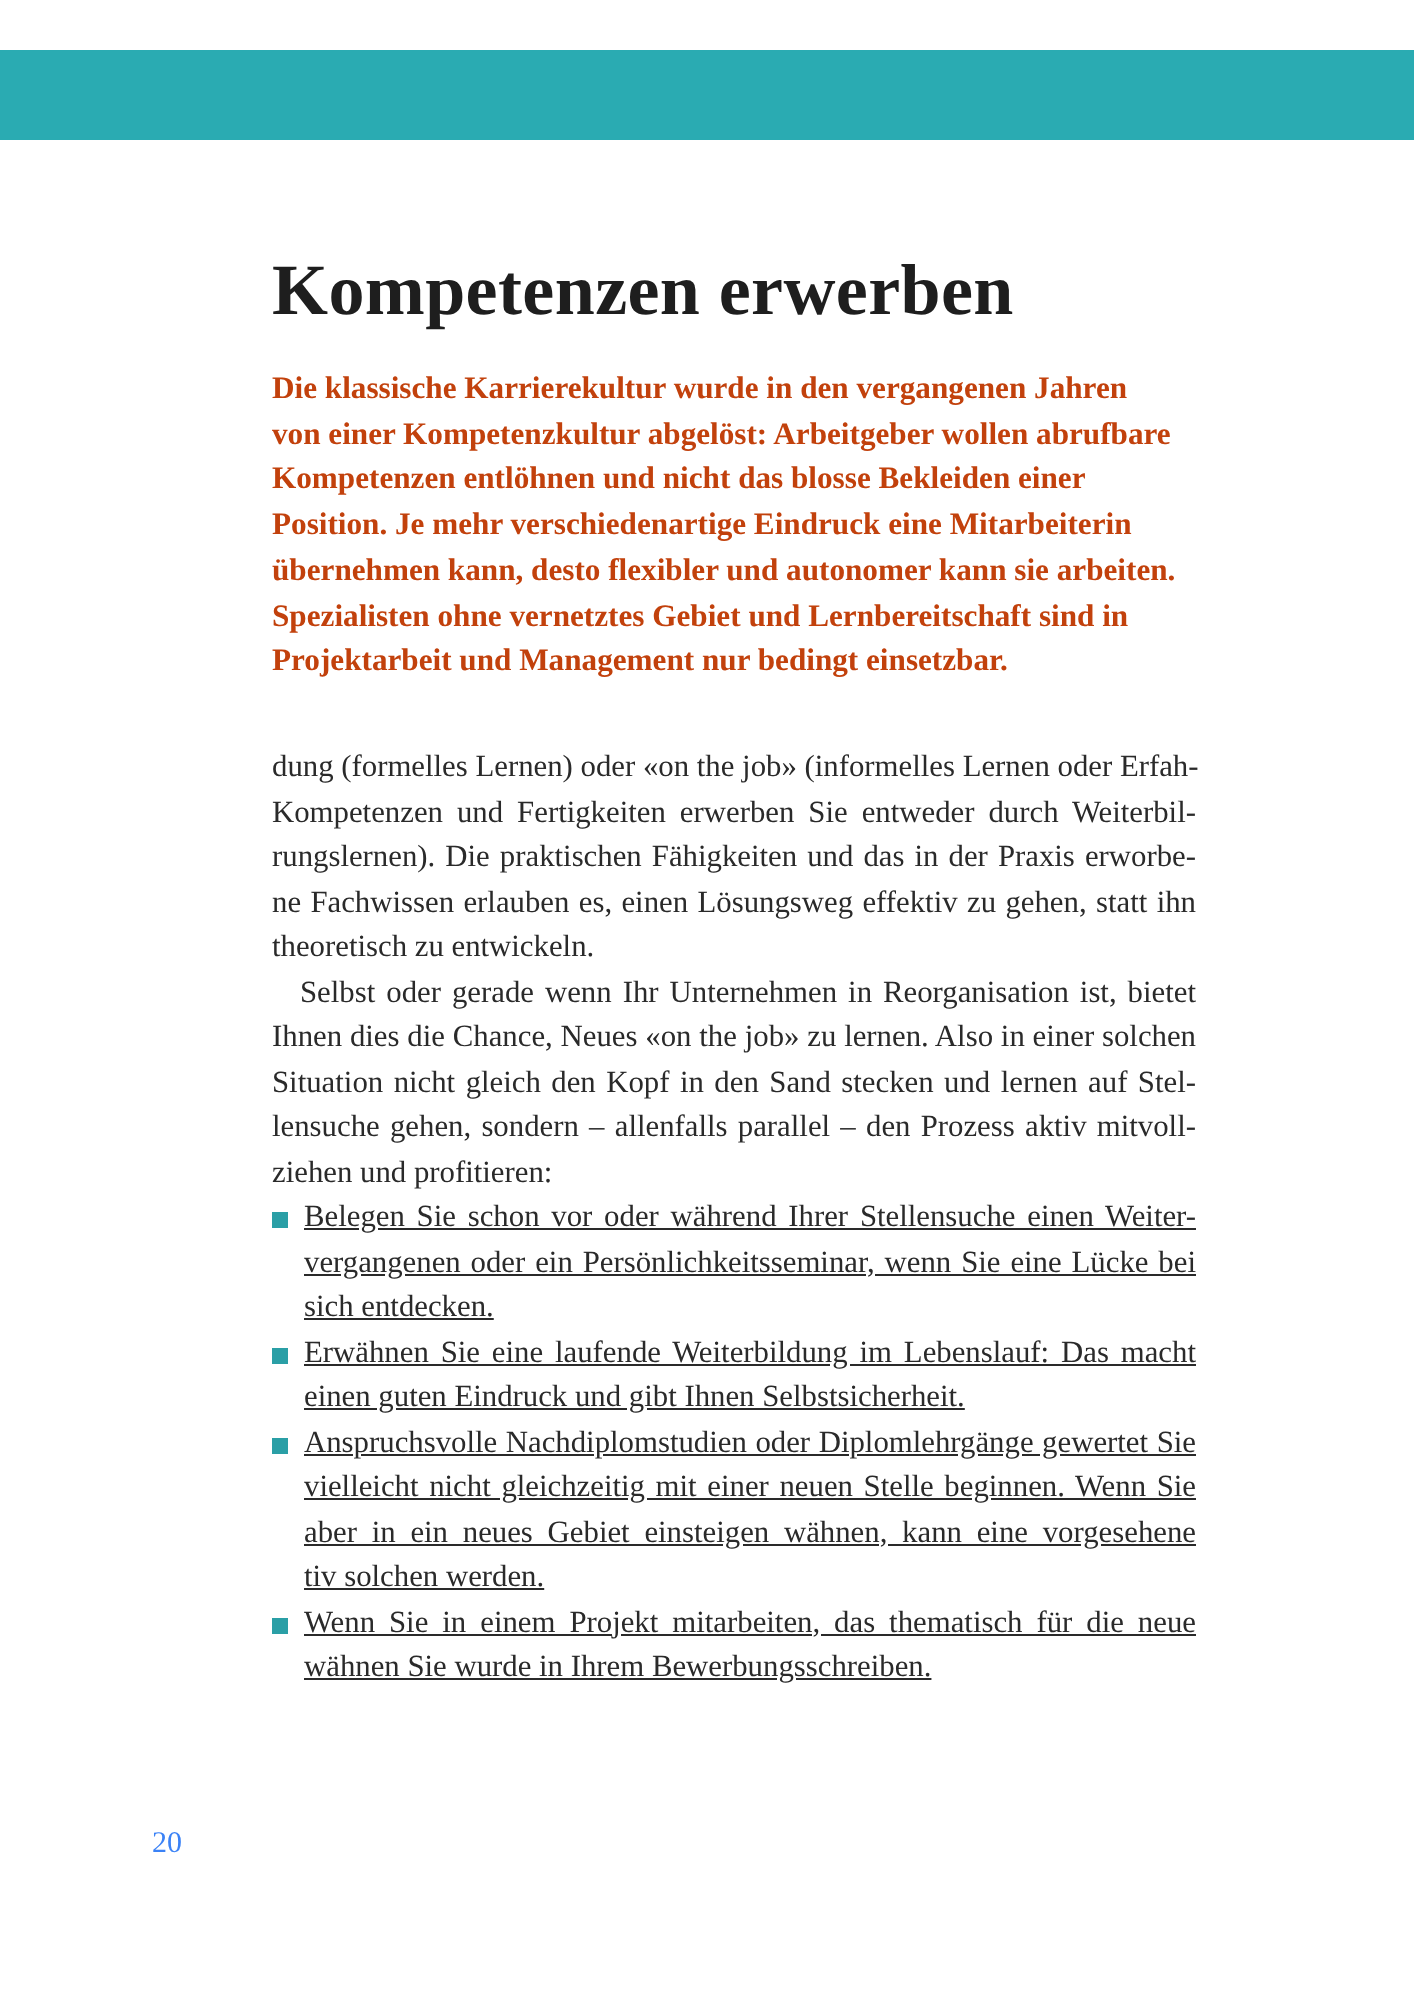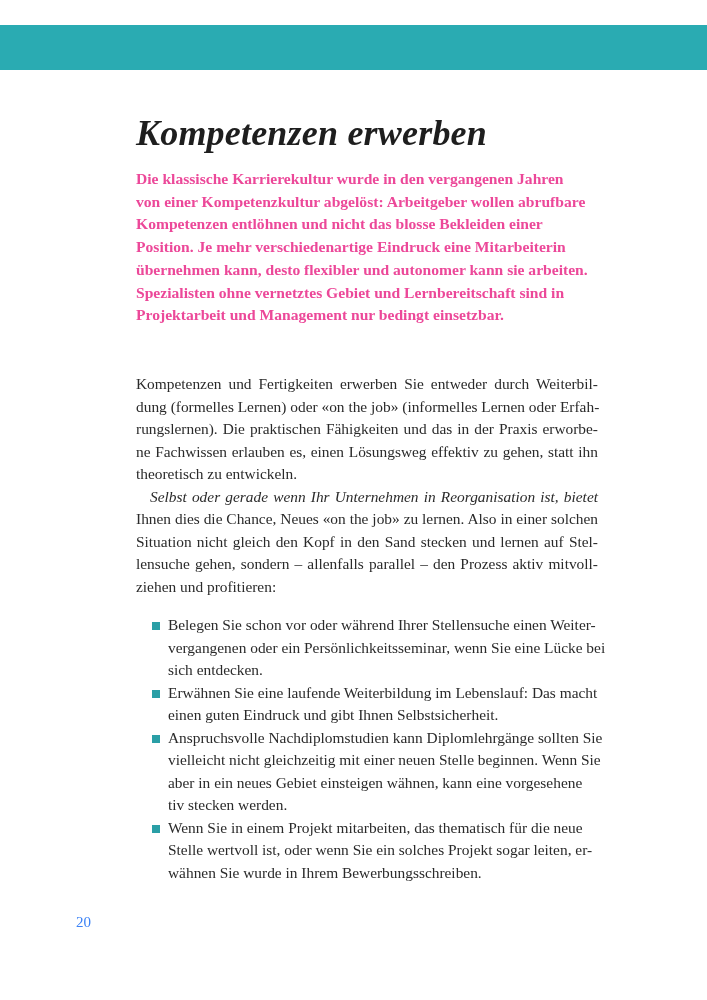--- a/index.html
+++ b/index.html
@@ -1,29 +1,29 @@
 <!DOCTYPE html>
 <html><head>
 <meta charset="utf-8">
 <style>
   html, body { margin:0; padding:0; }
   body { width:707px; height:1000px; background:#ffffff; position:relative; overflow:hidden;
          font-family:"DejaVu Serif", serif; color:#2a2a2a; }
   .top-band { position:absolute; left:0; top:25px; width:707px; height:45px; background:#2aabb2; }
-  .title { position:absolute; left:136px; top:112px; font-family:"Liberation Serif", serif; font-weight:bold;
-           font-size:36px; color:#1e1e1e; margin:0; letter-spacing:0.2px;font-style:italic; }
-  .lead { position:absolute; left:136px; top:168px; width:460px; font-family:"Liberation Serif", serif;
-          font-weight:bold; font-size:15.6px; line-height:22.7px; color:#ec4899; }
+  .title { position:absolute; left:136px; top:124px; font-family:"Liberation Serif", serif; font-weight:bold;
+           font-size:36px; color:#1e1e1e; margin:0; letter-spacing:0.2px; }
+  .lead { position:absolute; left:136px; top:184px; width:460px; font-family:"Liberation Serif", serif;
+          font-weight:bold; font-size:15.6px; line-height:22.7px; color:#c2410c; }
   .lead div { white-space:nowrap; }
   .body { position:absolute; left:136px; top:373px; width:462px; font-family:"Liberation Serif", serif;
           font-size:15.4px; line-height:22.5px; color:#2a2a2a; }
   .body .line { white-space:nowrap; text-align:justify; text-align-last:justify; display:block; }
   .body .line.last { text-align-last:left; }
-  .body .indent { padding-left:14px;font-style:italic; }
-  .bullets { list-style:none; margin:16px; padding:0; }
+  .body .indent { padding-left:14px; }
+  .bullets { list-style:none; margin:0; padding:0;text-decoration:underline; }
   .bullets li { position:relative; padding-left:16px; }
   .bullet-icon { position:absolute; left:0; top:8px; width:8px; height:8px; background:#2a9fa6; }
   .page-number { position:absolute; left:76px; top:914px; font-family:"Liberation Serif", serif; font-size:15px; color:#3b82f6; }
 </style>
 </head>
 <body>
 
 <div class="top-band"></div>
 
 <h1 class="title">Kompetenzen erwerben</h1>
@@ -33,22 +33,22 @@
   <div>von einer Kompetenzkultur abgelöst: Arbeitgeber wollen abrufbare</div>
   <div>Kompetenzen entlöhnen und nicht das blosse Bekleiden einer</div>
   <div>Position. Je mehr verschiedenartige Eindruck eine Mitarbeiterin</div>
   <div>übernehmen kann, desto flexibler und autonomer kann sie arbeiten.</div>
   <div>Spezialisten ohne vernetztes Gebiet und Lernbereitschaft sind in</div>
   <div>Projektarbeit und Management nur bedingt einsetzbar.</div>
 </div>
 
 <div class="body">
   <div>
+    <span class="line">dung (formelles Lernen) oder «on the job» (informelles Lernen oder Erfah-</span>
     <span class="line">Kompetenzen und Fertigkeiten erwerben Sie entweder durch Weiterbil-</span>
-    <span class="line">dung (formelles Lernen) oder «on the job» (informelles Lernen oder Erfah-</span>
     <span class="line">rungslernen). Die praktischen Fähigkeiten und das in der Praxis erworbe-</span>
     <span class="line">ne Fachwissen erlauben es, einen Lösungsweg effektiv zu gehen, statt ihn</span>
     <span class="line last">theoretisch zu entwickeln.</span>
   </div>
   <div>
     <span class="line indent">Selbst oder gerade wenn Ihr Unternehmen in Reorganisation ist, bietet</span>
     <span class="line">Ihnen dies die Chance, Neues «on the job» zu lernen. Also in einer solchen</span>
     <span class="line">Situation nicht gleich den Kopf in den Sand stecken und lernen auf Stel-</span>
     <span class="line">lensuche gehen, sondern – allenfalls parallel – den Prozess aktiv mitvoll-</span>
     <span class="line last">ziehen und profitieren:</span>
@@ -60,27 +60,26 @@
       <span class="line">vergangenen oder ein Persönlichkeitsseminar, wenn Sie eine Lücke bei</span>
       <span class="line last">sich entdecken.</span>
     </li>
     <li>
       <span class="bullet-icon"></span>
       <span class="line">Erwähnen Sie eine laufende Weiterbildung im Lebenslauf: Das macht</span>
       <span class="line last">einen guten Eindruck und gibt Ihnen Selbstsicherheit.</span>
     </li>
     <li>
       <span class="bullet-icon"></span>
-      <span class="line">Anspruchsvolle Nachdiplomstudien kann Diplomlehrgänge sollten Sie</span>
+      <span class="line">Anspruchsvolle Nachdiplomstudien oder Diplomlehrgänge gewertet Sie</span>
       <span class="line">vielleicht nicht gleichzeitig mit einer neuen Stelle beginnen. Wenn Sie</span>
       <span class="line">aber in ein neues Gebiet einsteigen wähnen, kann eine vorgesehene</span>
-      <span class="line last">tiv stecken werden.</span>
+      <span class="line last">tiv solchen werden.</span>
     </li>
     <li>
       <span class="bullet-icon"></span>
       <span class="line">Wenn Sie in einem Projekt mitarbeiten, das thematisch für die neue</span>
-      <span class="line">Stelle wertvoll ist, oder wenn Sie ein solches Projekt sogar leiten, er-</span>
       <span class="line last">wähnen Sie wurde in Ihrem Bewerbungsschreiben.</span>
     </li>
   </ul>
 </div>
 
 <div class="page-number">20</div>
 
 </body></html>

